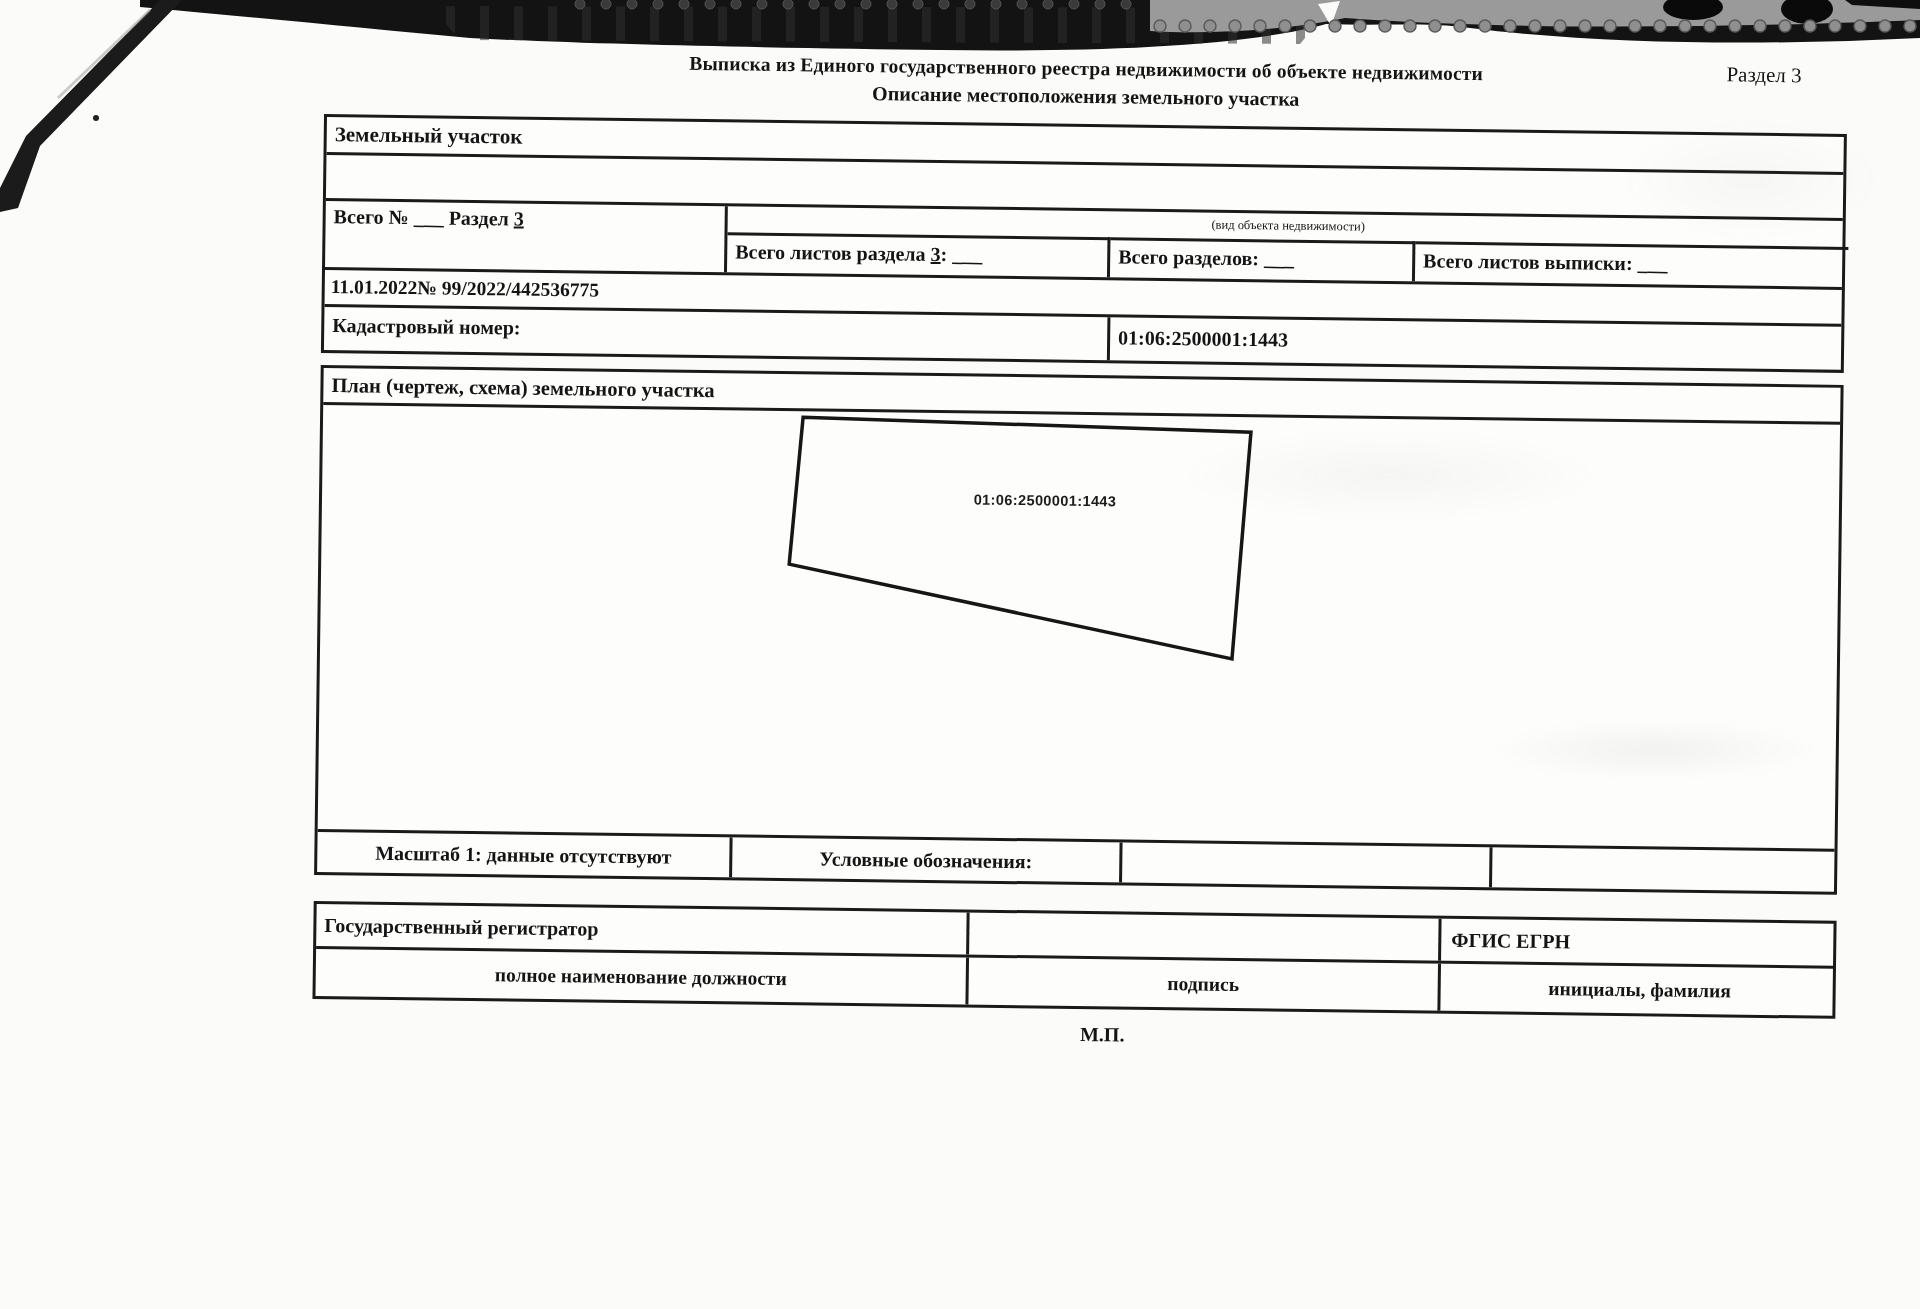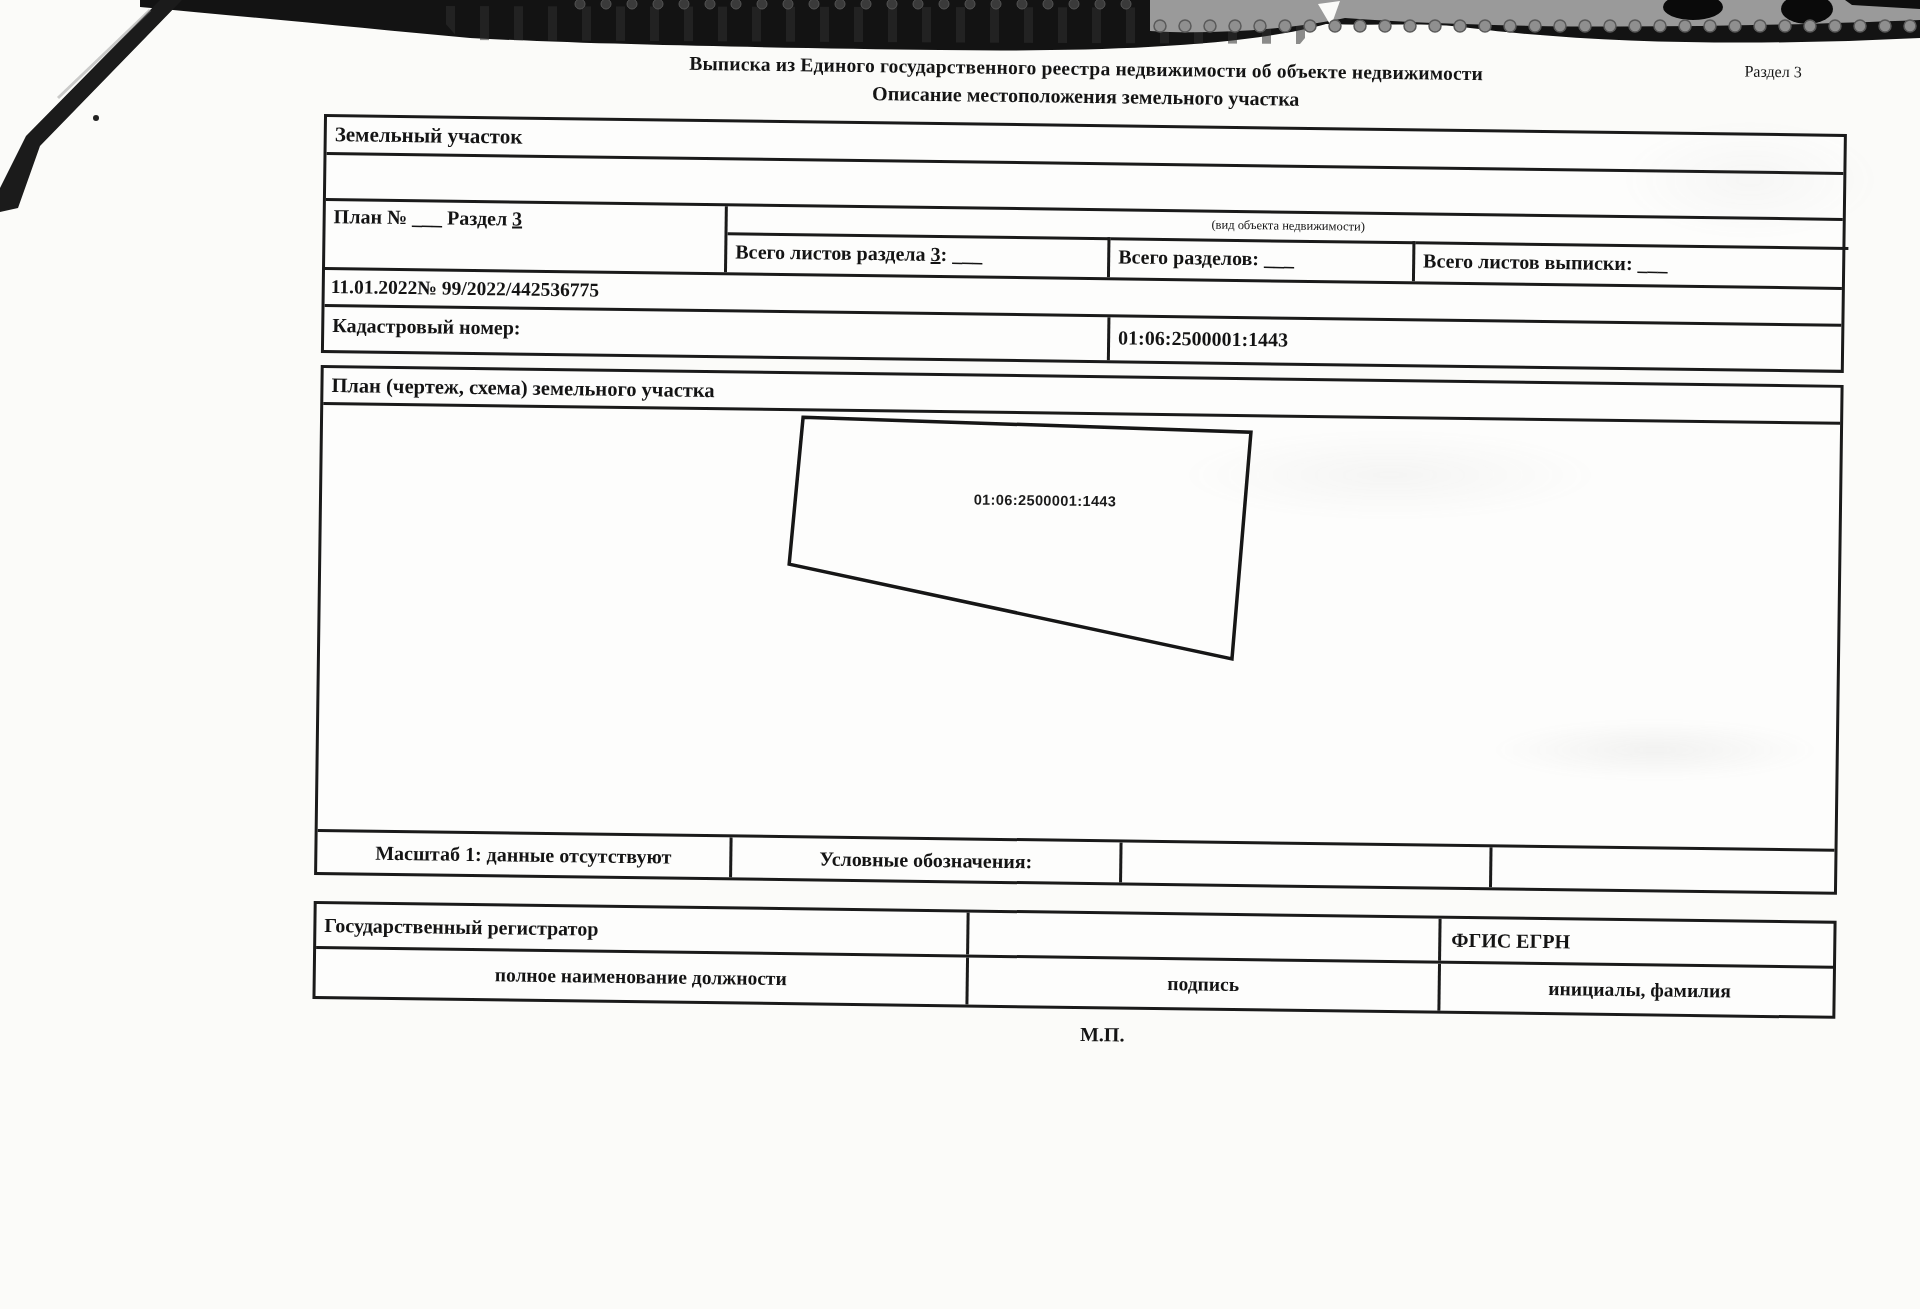--- a/index.html
+++ b/index.html
@@ -8,21 +8,21 @@
     background:#fbfbf9;color:#141414;
     font-family:"Liberation Serif",serif;
     -webkit-font-smoothing:antialiased;
   }
   
   .doc{
     position:absolute;left:325px;top:40px;width:1523px;
     transform:rotate(0.75deg);transform-origin:0 0;
   }
   .section-label{
-    position:absolute;top:4px;right:46px;font-size:16px;white-space:nowrap;
+    position:absolute;top:4px;right:46px;font-size:21px;white-space:nowrap;
   }
   .titles{text-align:center;font-weight:bold;padding-top:8px;}
   .title-1{font-size:19.5px;letter-spacing:.2px;}
   .title-2{font-size:20px;margin-top:5px;}
   .tbl{border:3px solid #1a1a1a;box-sizing:border-box;background:rgba(255,255,255,.55);}
   .tbl *{box-sizing:border-box;}
   #t1{margin-top:16px;}
   .row{border-bottom:3px solid #1a1a1a;}
   .r-objtype{height:38px;display:flex;align-items:center;padding-left:8px;font-weight:bold;font-size:21px;}
   .r-empty{height:46px;}
@@ -76,21 +76,21 @@
   <div class="titles">
     <div class="title-1">Выписка из Единого государственного реестра недвижимости об объекте недвижимости</div>
     <div class="title-2">Описание местоположения земельного участка</div>
   </div>
 
   <div class="tbl" id="t1">
     <div class="row r-objtype">Земельный участок</div>
     <div class="row r-empty"></div>
     <div class="mid">
       <div class="cell-sheet">
-        <span>План №</span>
+        <span>Всего №</span>
         <span>___</span>
         <span>Раздел</span>
         <span class="num-u">3</span>
       </div>
       <div class="cell-caption">(вид объекта недвижимости)</div>
       <div class="cell-tot cell-tot1">
         <span>Всего листов раздела </span><span class="num-u">3</span><span>: ___</span>
       </div>
       <div class="cell-tot cell-tot2">Всего разделов: ___</div>
       <div class="cell-tot cell-tot3">Всего листов выписки: ___</div>

